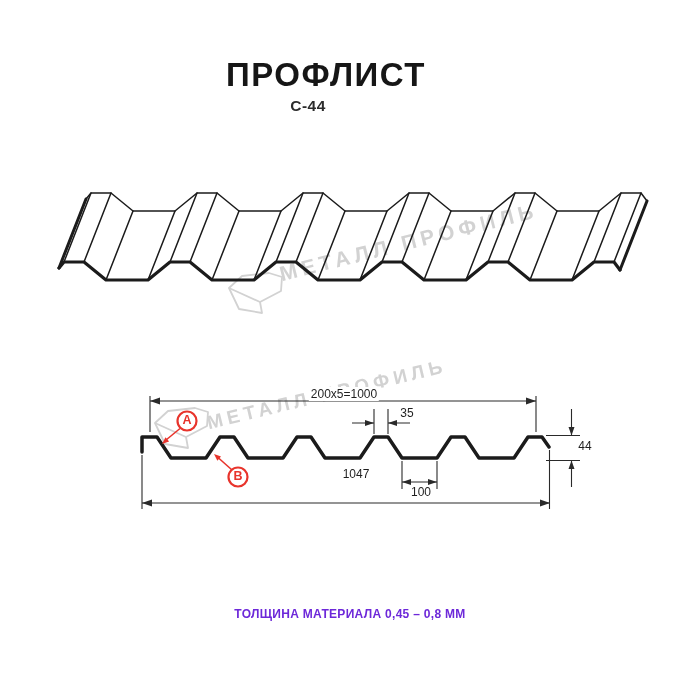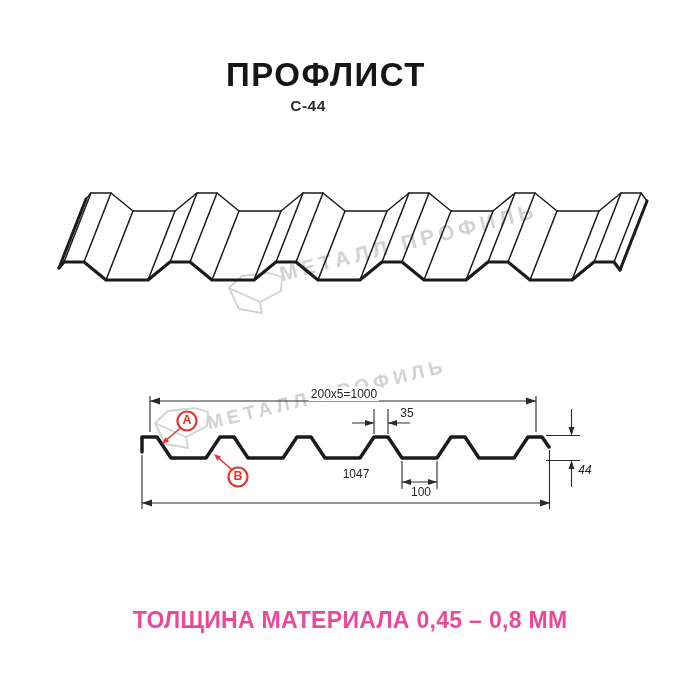--- a/index.html
+++ b/index.html
@@ -26,34 +26,34 @@
   #wm2-text{left:210px;top:412px;font-size:19px;letter-spacing:4.5px;transform:rotate(-13.5deg);}
   svg.layer{left:0;top:0;z-index:2;}
   .wm-layer{z-index:1;}
   
   .dim-label{
     z-index:3;background:#fff;padding:0 2px;white-space:nowrap;
     font-size:12px;color:#1f1f1f;transform:translate(-50%,-50%);
   }
   #dim-pitch{left:344px;top:394px;}
   #dim-ribtop{left:407px;top:413px;}
-  #dim-height{left:585px;top:470px;background:transparent;font-style:italic;}
+  #dim-height{left:585px;top:446px;background:transparent;}
   #dim-overall{left:356px;top:474px;}
   #dim-bottomflat{left:421px;top:492px;}
   
   .pt-label{
     z-index:4;color:#e8342c;font-size:12.5px;font-weight:700;
     transform:translate(-50%,-54%);
   }
   #label-a{left:187px;top:421px;}
   #label-b{left:238px;top:477px;}
   
   #footer{
     left:0;top:607px;width:700px;text-align:center;z-index:3;
-    font-size:23px;font-weight:600;letter-spacing:.3px;color:#ec4899;
+    font-size:12px;font-weight:600;letter-spacing:.3px;color:#6d28d9;
   }
 </style>
 </head>
 <body>
 
 <div id="stage">
 
   <div class="abs wm-layer" style="left:0;top:0;width:700px;height:700px;">
     <svg class="abs" width="700" height="700" viewBox="0 0 700 700">
       <g stroke="#d2d2d2" stroke-width="1.8" fill="none" stroke-linejoin="round">

